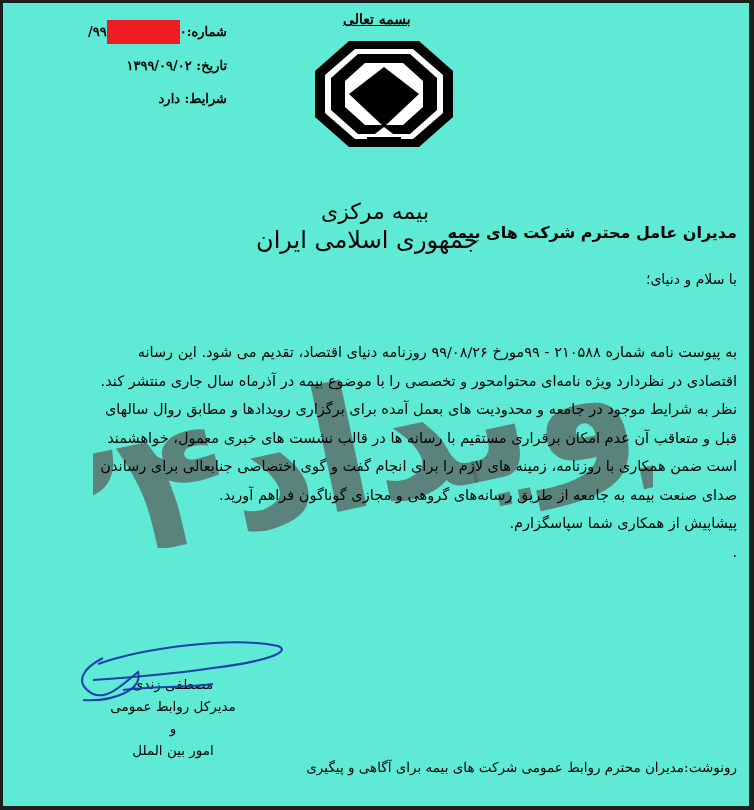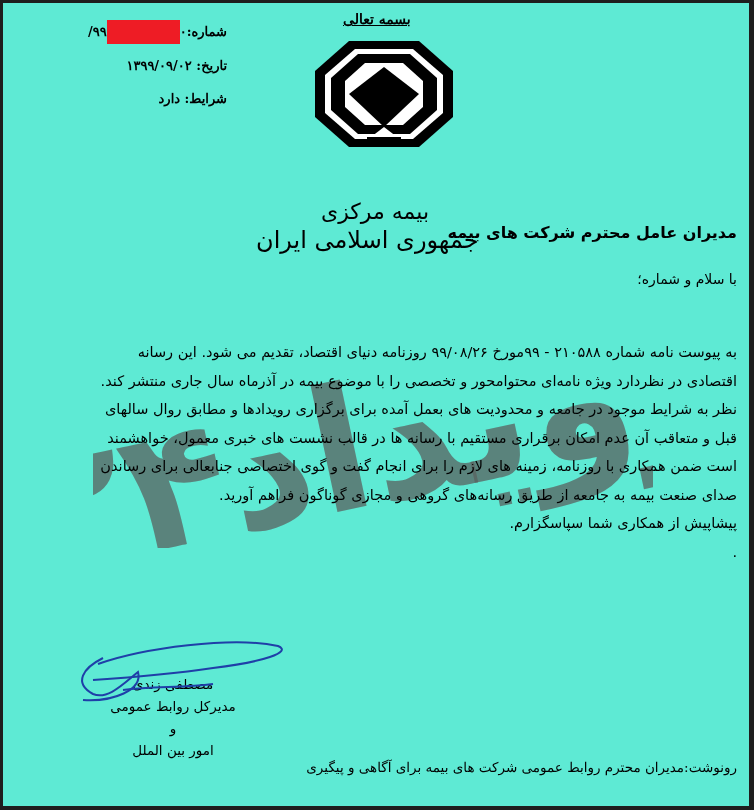--- a/index.html
+++ b/index.html
@@ -62,21 +62,21 @@
       <polygon points="69,26 104,53 69,86 34,53" fill="#000"></polygon>
       <rect x="52" y="96" width="34" height="10" fill="#000"></rect>
       <polygon points="56,96 69,86 82,96" fill="#fff"></polygon>
     </svg>
   </div>
   <div class="abs logo-text rtl" style="left:318px; top:148px; font-size:22px;">بیمه مرکزی</div>
   <div class="abs logo-text rtl" style="left:253px; top:175px; font-size:24px;">جمهوری اسلامی ایران</div>
 
   <div class="abs addressee rtl" style="right:12px; top:220px;margin-left:44px;">مدیران عامل محترم شرکت های بیمه</div>
 
-  <div class="abs greet rtl" style="right:12px; top:268px;">با سلام و شماره؛</div>
+  <div class="abs greet rtl" style="right:12px; top:268px;">با سلام و دنیای؛</div>
 
   <div class="abs rtl body-text" style="right:12px; top:318px; text-align:right;margin-top:17px;">
     <div>به پیوست نامه شماره ۲۱۰۵۸۸ - ۹۹مورخ ۹۹/۰۸/۲۶ روزنامه دنیای اقتصاد، تقدیم می شود.  این رسانه</div>
     <div>اقتصادی در نظردارد ویژه نامه‌ای محتوامحور و تخصصی را با موضوع بیمه در آذرماه سال جاری منتشر کند.</div>
     <div>نظر به شرایط موجود در جامعه و محدودیت های بعمل آمده برای برگزاری رویدادها و مطابق روال سالهای</div>
     <div>قبل و متعاقب آن عدم امکان برقراری مستقیم با رسانه ها در قالب نشست های خبری معمول، خواهشمند</div>
     <div>است ضمن همکاری با روزنامه، زمینه های لازم را برای  انجام گفت و گوی اختصاصی جنابعالی برای رساندن</div>
     <div>صدای صنعت بیمه به جامعه از طریق رسانه‌های گروهی و مجازی گوناگون فراهم آورید.</div>
     <div>پیشاپیش از همکاری شما سپاسگزارم.</div>
     <div>.</div>

